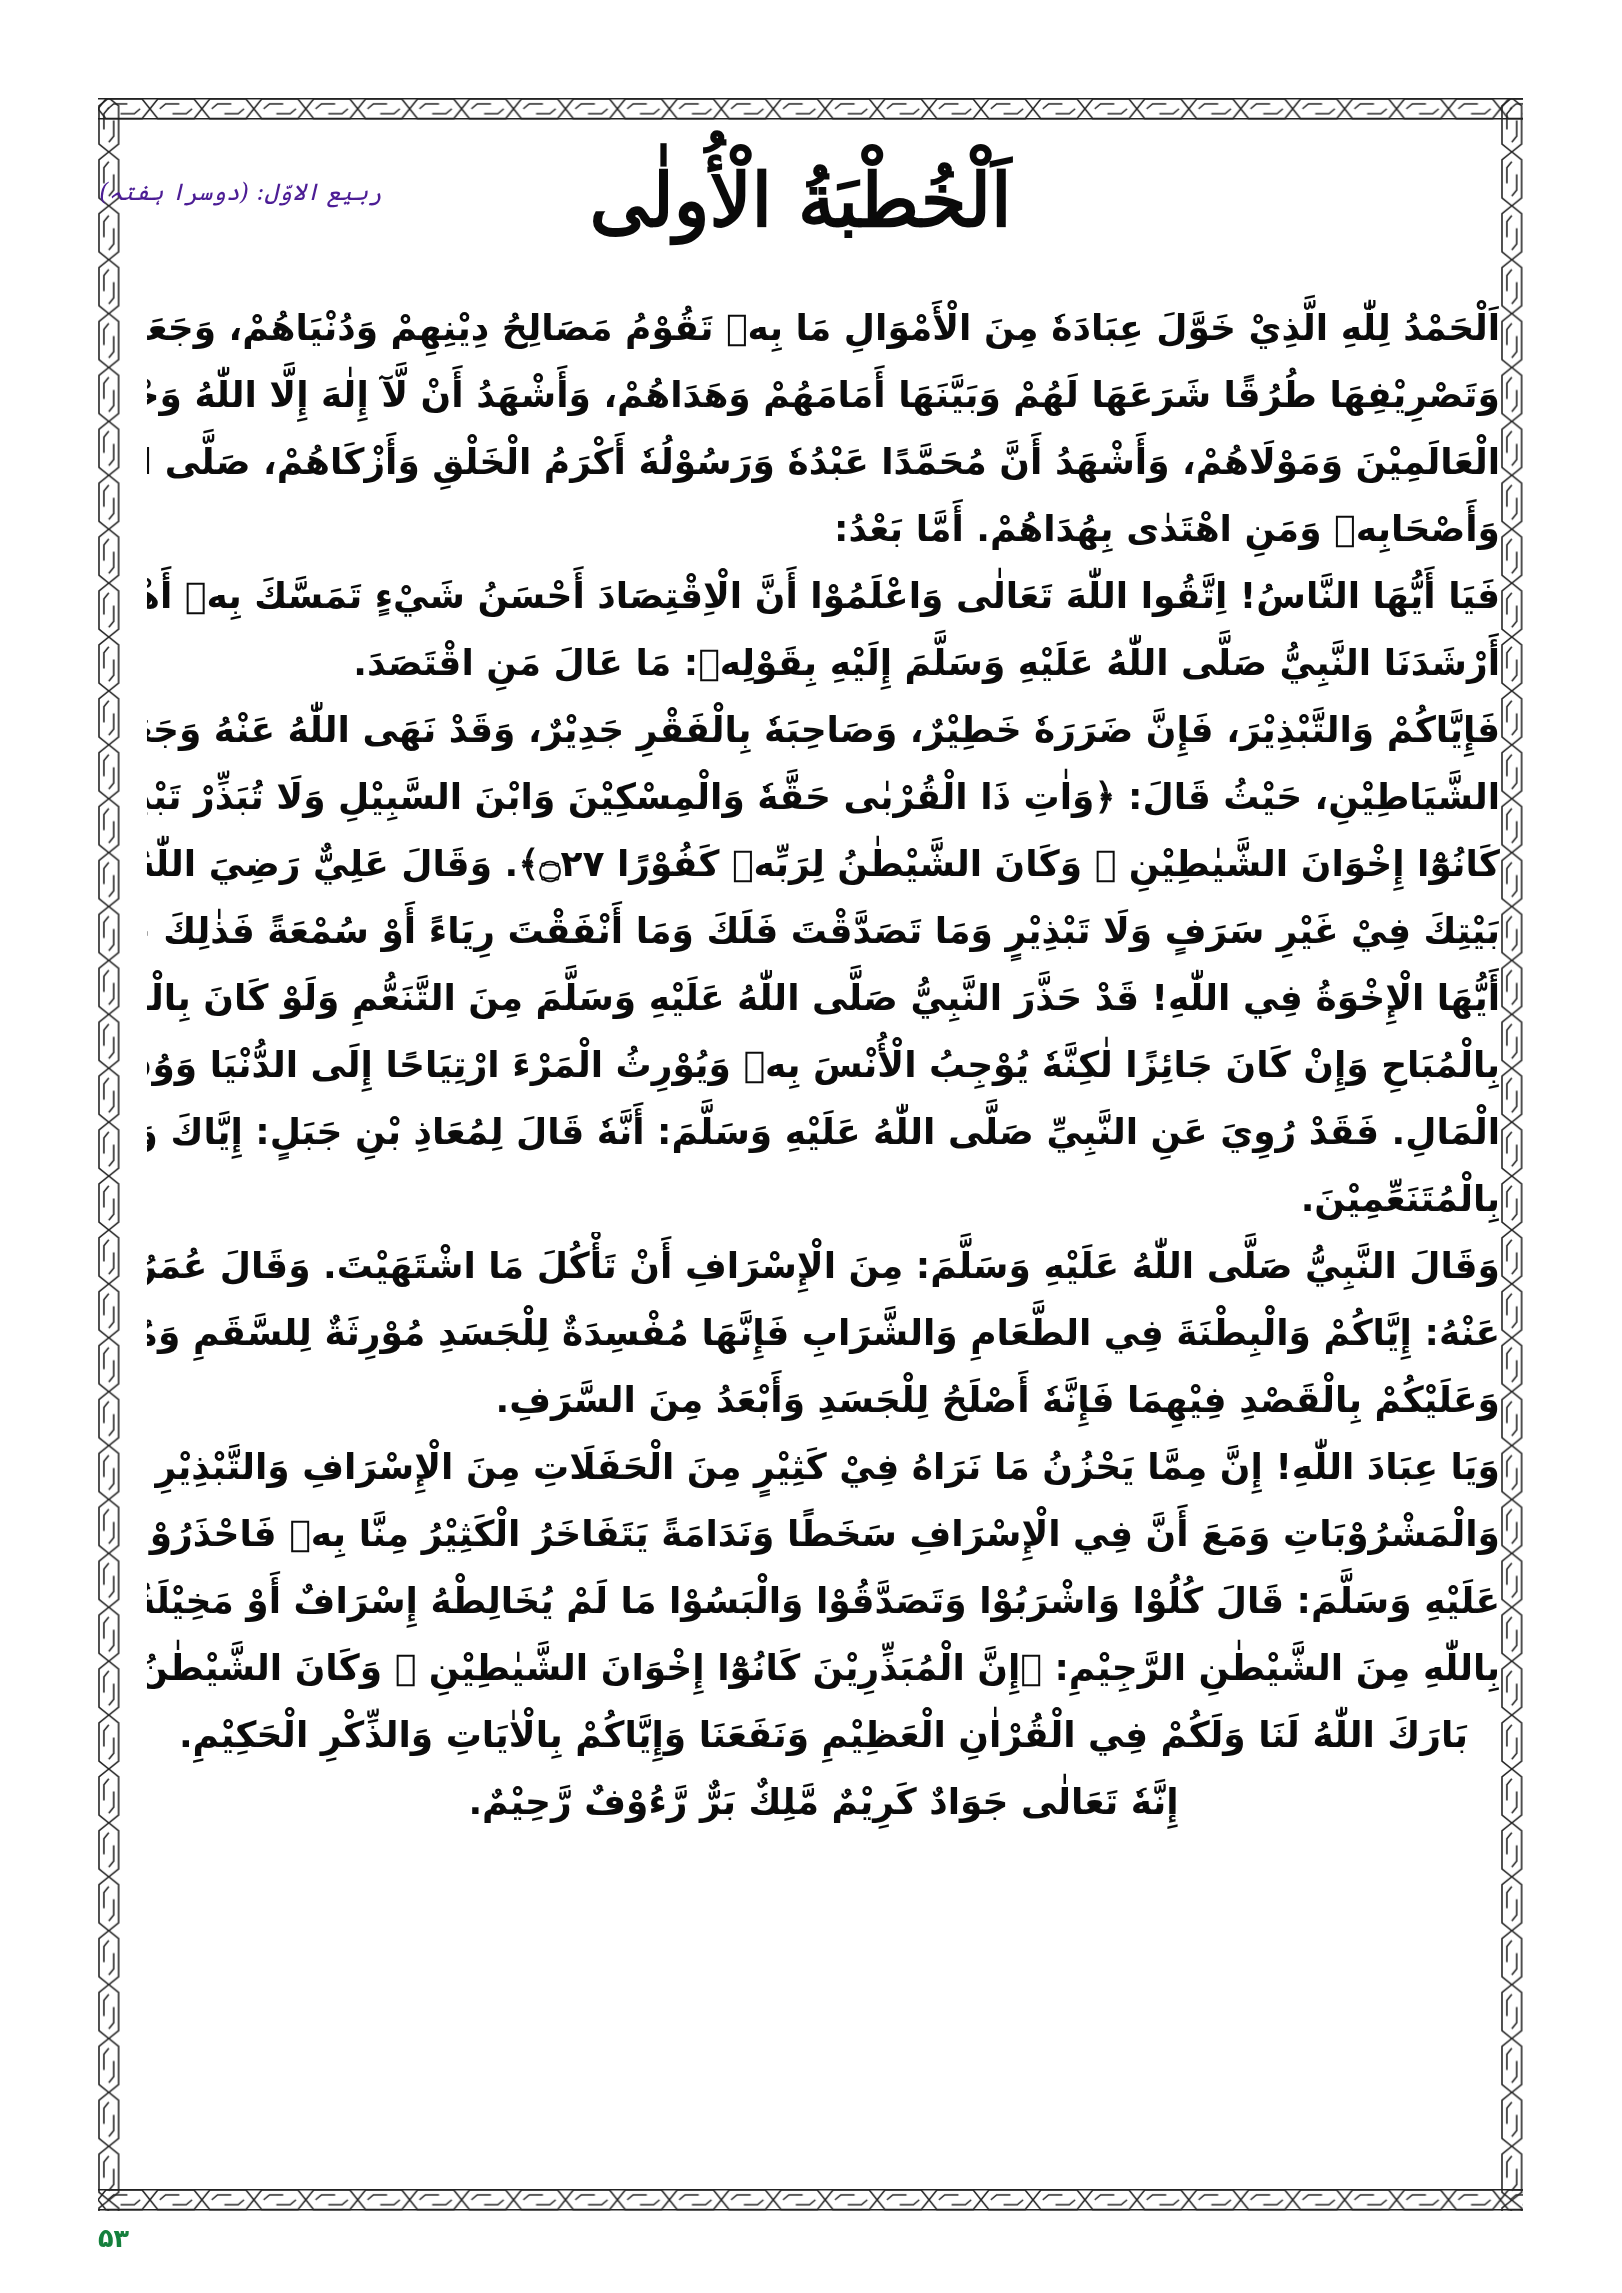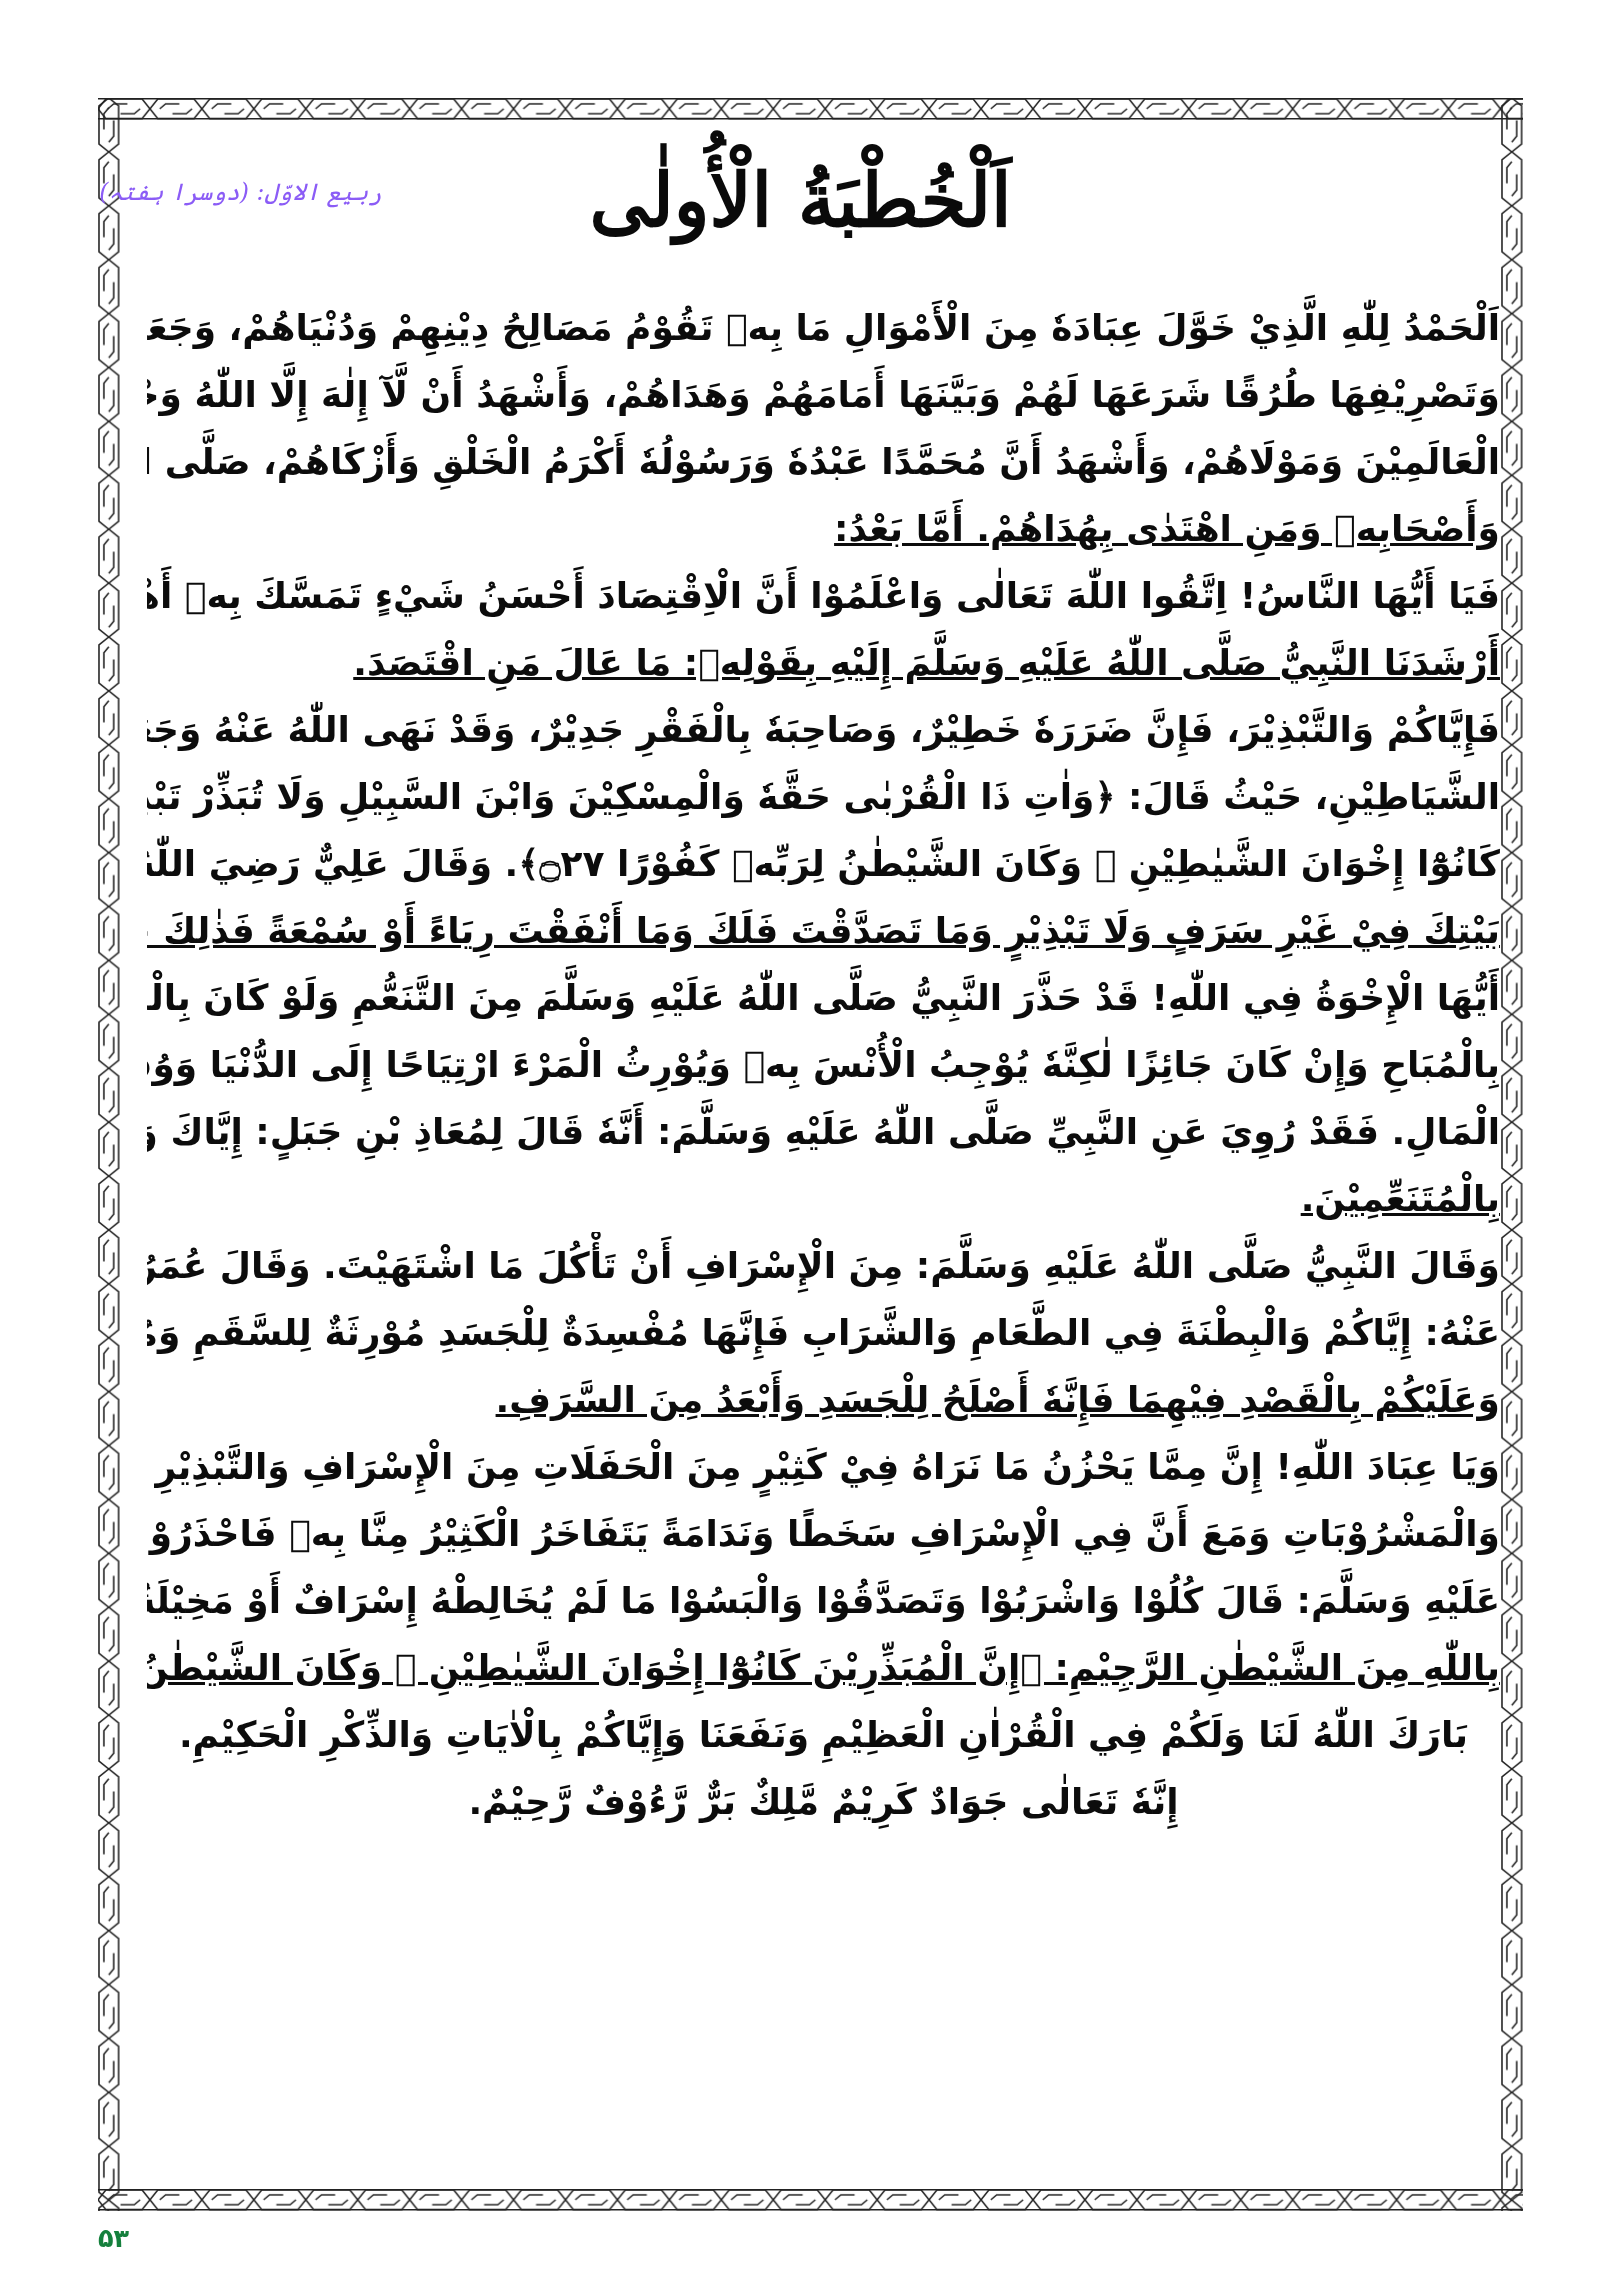--- a/index.html
+++ b/index.html
@@ -10,31 +10,31 @@
   .band.top, .band.bottom { left:0; right:0; height:21.6px; }
   .band.top { top:0; }
   .band.bottom { bottom:0; }
   .band.left, .band.right { top:0; bottom:0; width:21.6px; }
   .band.left { left:0; }
   .band.right { right:0; }
   .band svg { width:100%; height:100%; display:block; }
 
   .header-label { position:absolute; left:137px; top:178px; width:245px; height:39px;
         direction:rtl; text-align:left; font-family:"DejaVu Serif", serif;
-        font-size:23.5px; font-style:italic; color:#8b5cf6; white-space:nowrap; }
+        font-size:23.5px; font-style:italic; color:#4c1d95; white-space:nowrap; }
   .title { position:absolute; left:575px; top:137px; width:451px; height:127px;
         direction:rtl; text-align:center; font-family:"DejaVu Serif", serif;
         font-size:74px; font-weight:bold; line-height:127px; color:#0a0a0a; }
 
   .body-text { position:absolute; left:147px; top:294px; width:1353px;
         direction:rtl; font-family:"DejaVu Sans", sans-serif;
         font-size:36px; font-weight:bold; line-height:67px; color:#0c0c0c; }
   .line { display:block; white-space:nowrap; overflow:hidden; height:67px;
           text-align:justify; text-align-last:justify; }
-  .line.last { text-align-last:right;text-decoration:underline; }
+  .line.last { text-align-last:right; }
   .line.center { text-align:right; text-align-last:center; }
 
   .page-num { position:absolute; left:98px; top:2223px; font-family:"DejaVu Sans", sans-serif;
         font-size:25.5px; font-weight:bold; color:#15803d; direction:rtl; }
 </style>
 </head>
 <body>
 
 <div class="frame">
   <div class="band top">

